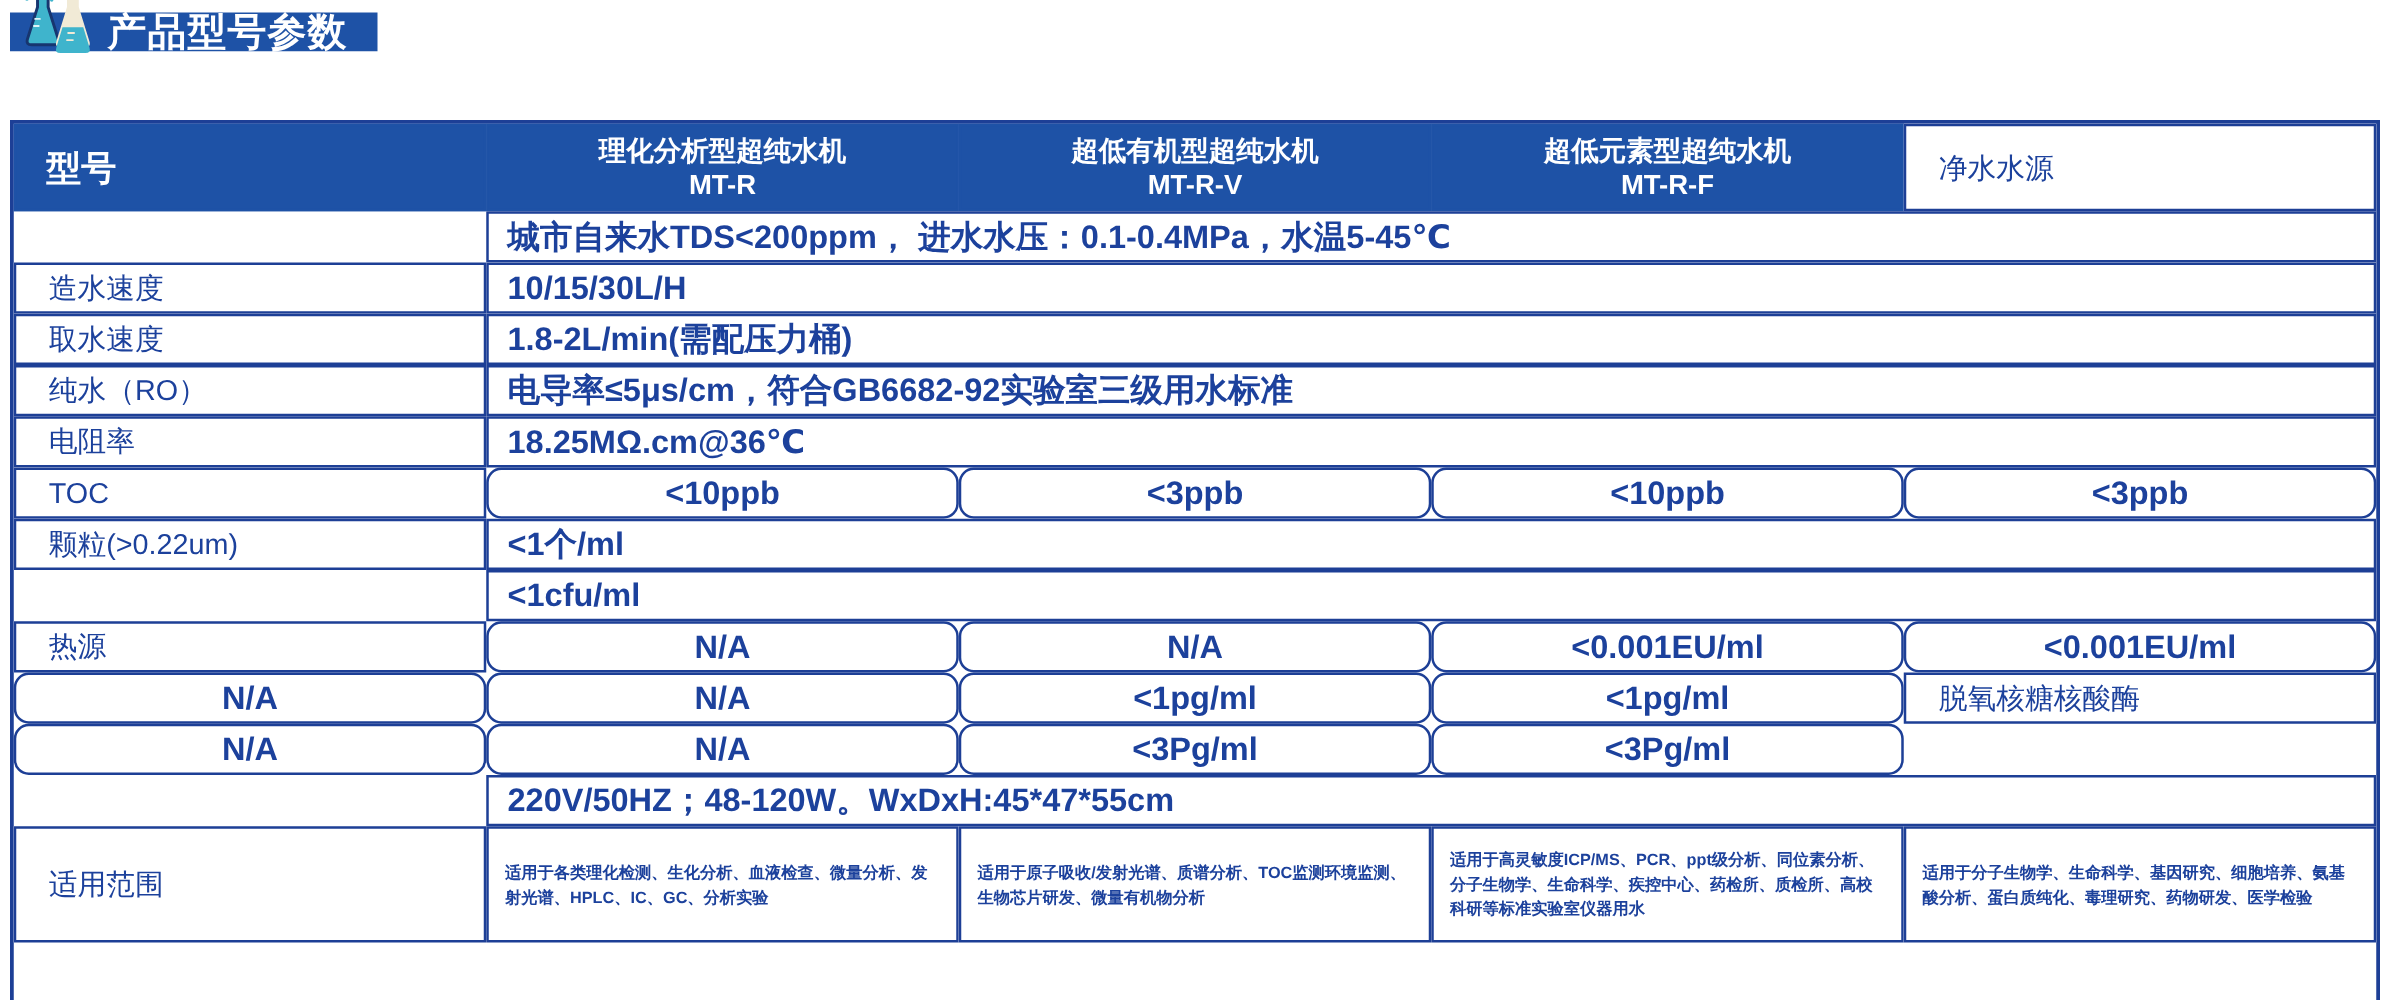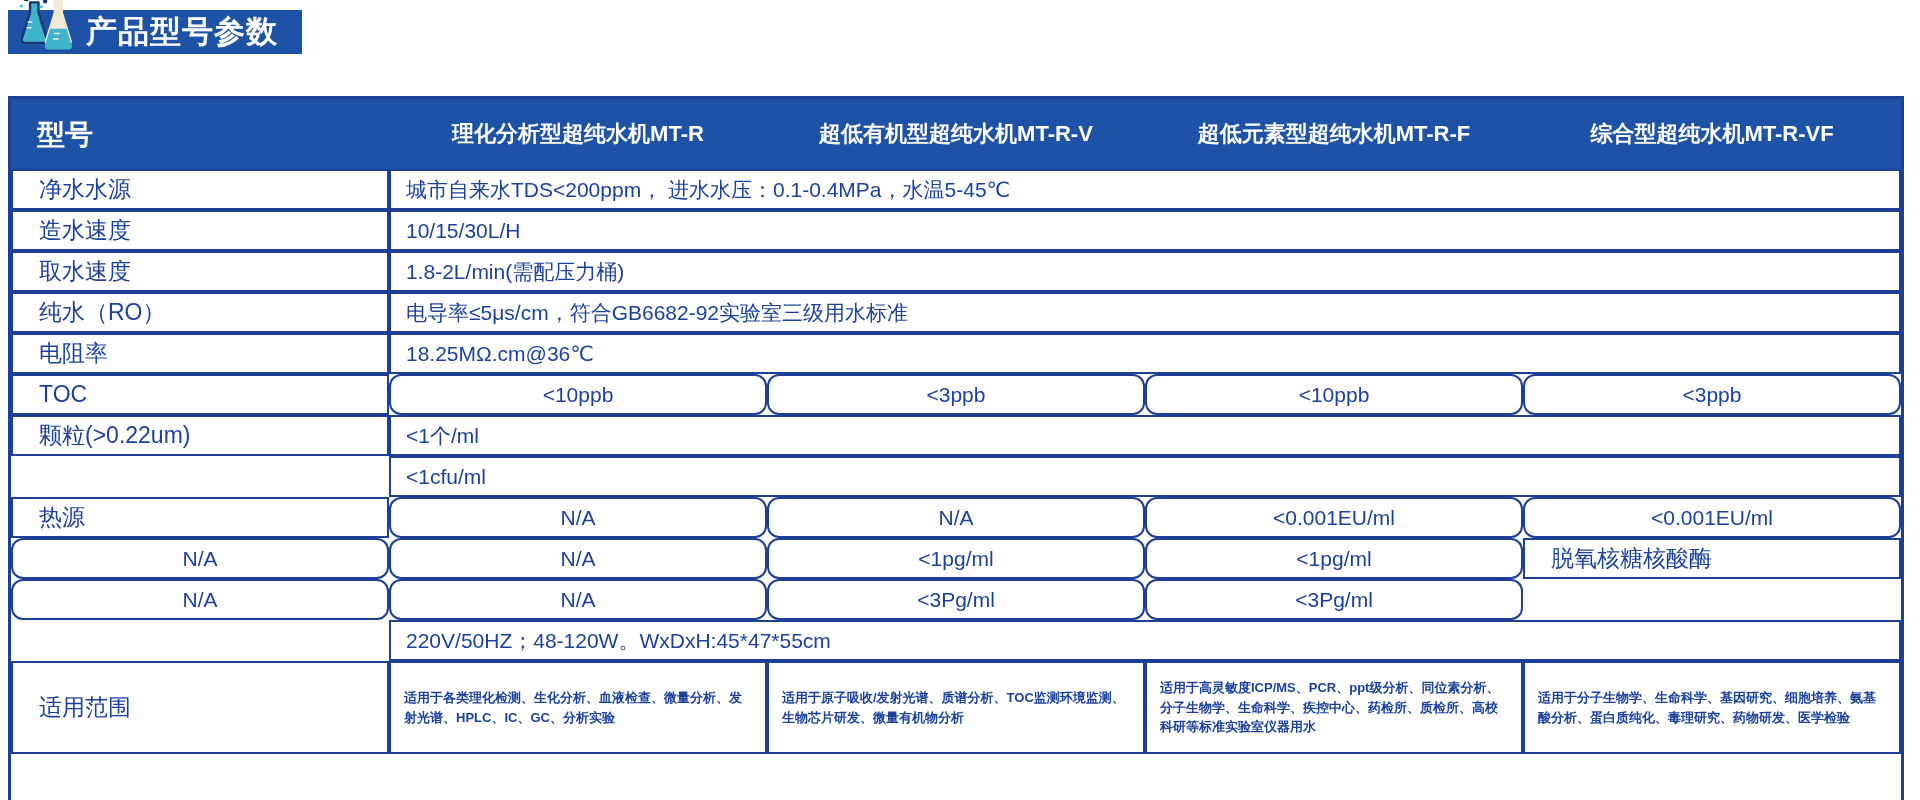--- a/index.html
+++ b/index.html
@@ -6,40 +6,40 @@
     --blue:#1e52a6;
     --border:#1d3f96;
     --text:#1c419c;
   }
   *{margin:0;padding:0;box-sizing:border-box;}
   html,body{width:1920px;height:800px;background:#ffffff;overflow:hidden;
     font-family:"Liberation Sans","DejaVu Sans",sans-serif;}
   .page{position:relative;width:1920px;height:800px;background:#fff;}
 
   
-  .badge{position:absolute;left:8px;top:10px;height:44px;background:var(--blue);
+  .badge{position:absolute;left:8px;top:10px;height:31px;background:var(--blue);
     display:flex;align-items:center;padding:0 24px 0 6px;}
   .flasks{width:66px;height:62px;margin-top:-17px;flex:none;}
   .badge-title{color:#fff;font-weight:bold;font-size:31px;letter-spacing:1px;
     margin-left:6px;white-space:nowrap;}
 
   
   .spec-table{position:absolute;left:8px;top:96px;width:1896px;height:724px;
     border:3px solid var(--border);background:#fff;
     display:grid;grid-template-columns:repeat(5,1fr);
     grid-template-rows:70px repeat(12,41px) 93px;gap:0;}
   .cell{border:2px solid var(--border);display:flex;align-items:center;
     overflow:hidden;color:var(--text);background:#fff;}
   .hd{background:var(--blue);border-color:var(--blue);color:#fff;
-    flex-direction:row;justify-content:center;font-weight:bold;
+    flex-direction:column;justify-content:center;font-weight:bold;
     font-size:22px;line-height:1.25;text-align:center;}
   .corner{flex-direction:row;justify-content:flex-start;
     padding-left:24px;font-size:28px;}
   .lbl{font-weight:normal;font-size:23px;padding-left:26px;white-space:nowrap;}
-  .val{font-size:21px;font-weight:400;padding-left:15px;white-space:nowrap;}
+  .val{font-size:26px;font-weight:700;padding-left:15px;white-space:nowrap;}
   .span4{grid-column:2/6;}
   .ctr{justify-content:center;padding-left:0;border-radius:12px;}
   .small{font-size:13px;font-weight:bold;line-height:1.5;
     padding:4px 13px;white-space:normal;text-align:left;}
 </style>
 </head>
 <body>
 
 <div class="page">
 
@@ -66,24 +66,20 @@
       <div>理化分析型超纯水机</div>
       <div>MT-R</div>
     </div>
     <div class="cell hd">
       <div>超低有机型超纯水机</div>
       <div>MT-R-V</div>
     </div>
     <div class="cell hd">
       <div>超低元素型超纯水机</div>
       <div>MT-R-F</div>
-    </div>
-    <div class="cell hd">
-      <div>综合型超纯水机</div>
-      <div>MT-R-VF</div>
     </div>
 
     <div class="cell lbl">净水水源</div>
     <div class="cell val span4">城市自来水TDS&lt;200ppm，  进水水压：0.1-0.4MPa，水温5-45℃</div>
 
     <div class="cell lbl">造水速度</div>
     <div class="cell val span4">10/15/30L/H</div>
 
     <div class="cell lbl">取水速度</div>
     <div class="cell val span4">1.8-2L/min(需配压力桶)</div>

